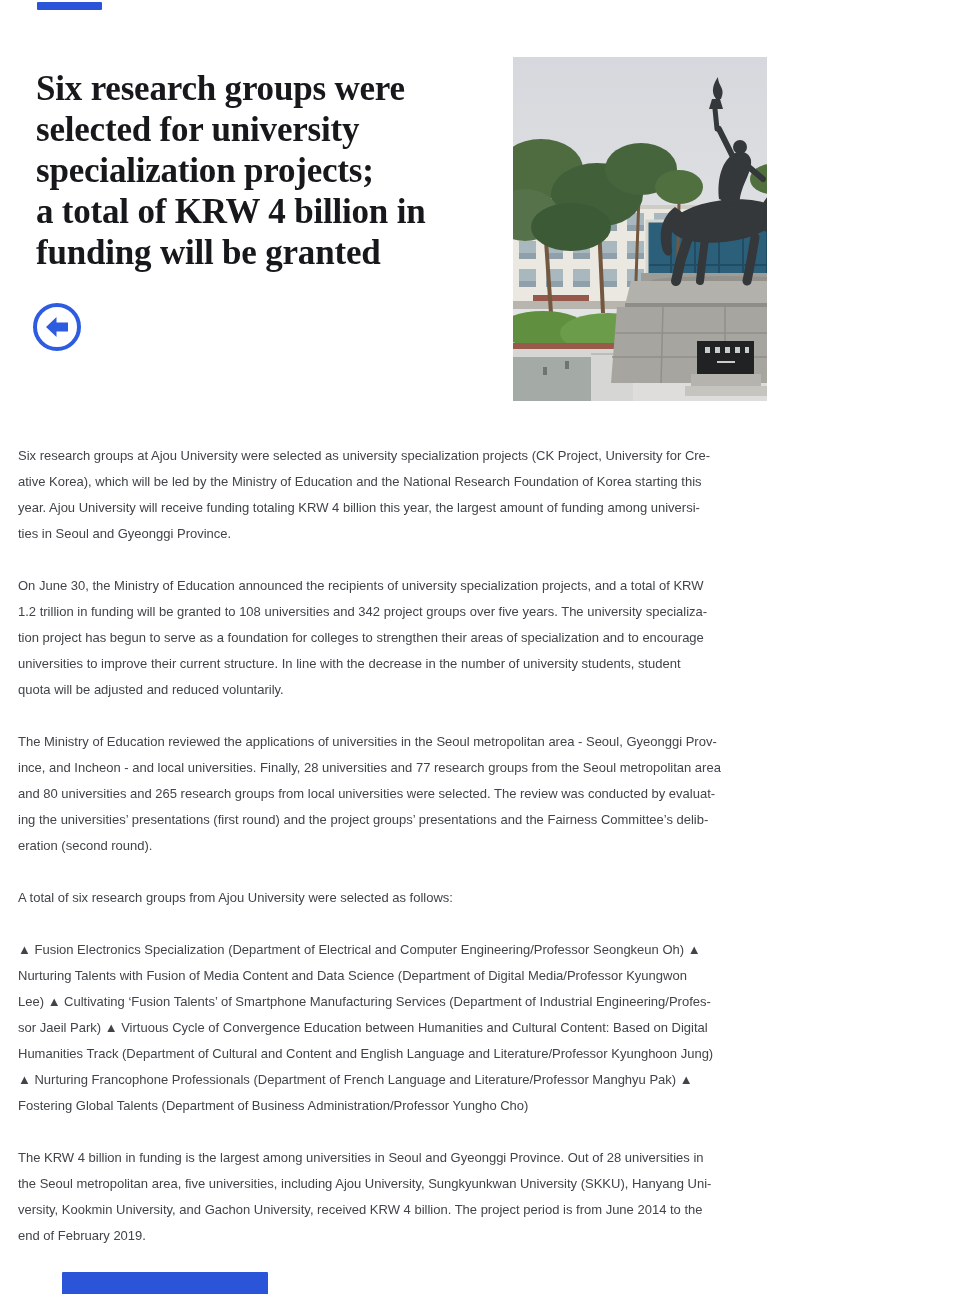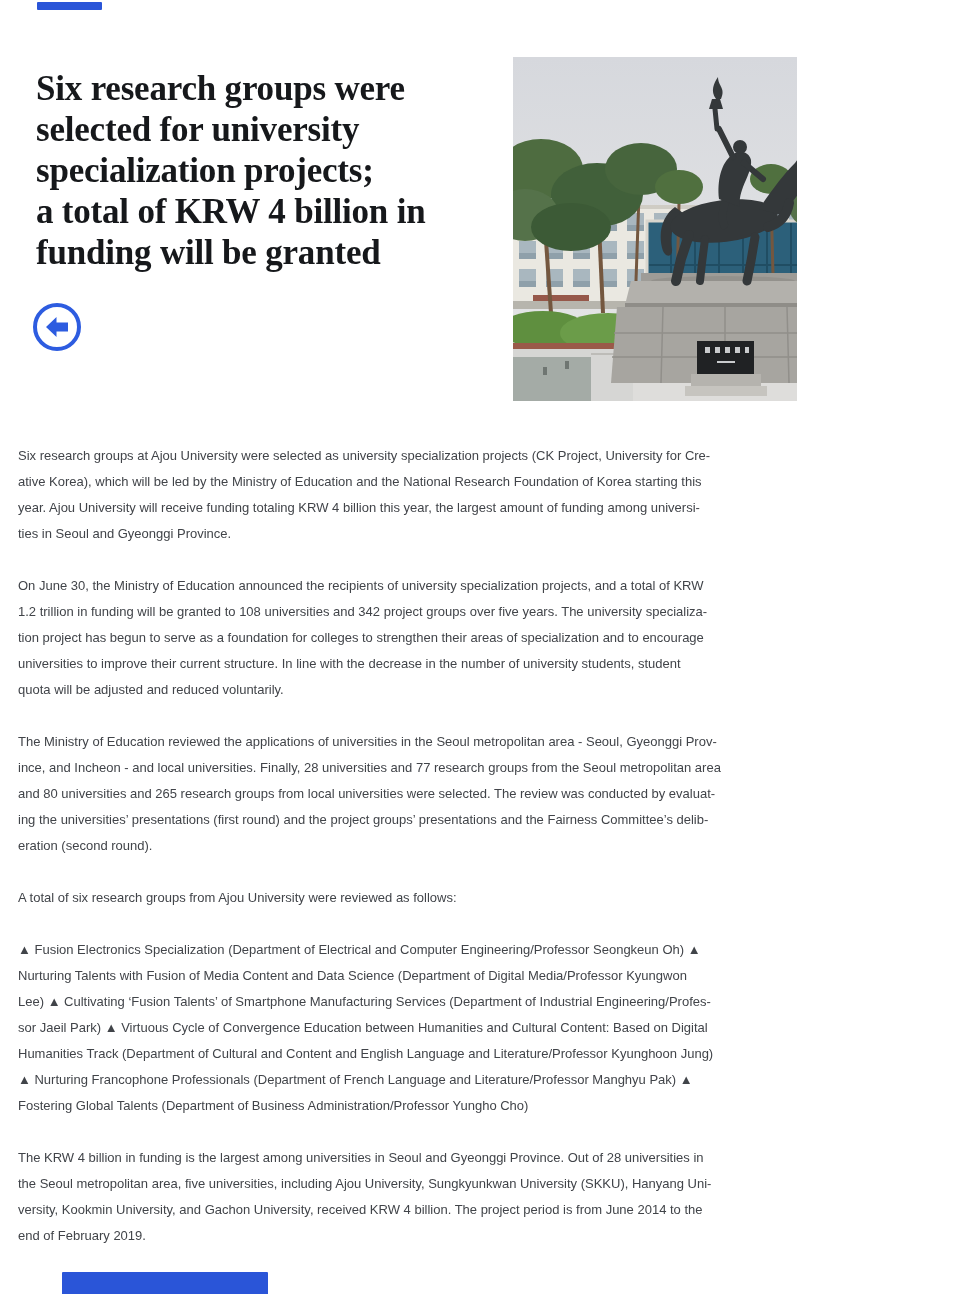--- a/index.html
+++ b/index.html
@@ -3,21 +3,20 @@
 <meta charset="utf-8">
 <style>
   html,body{margin:0;padding:0;background:#ffffff;}
   .page{
     position:relative;
     width:767px;
     height:1294px;
     background:#ffffff;
     overflow:hidden;
     font-family:"Liberation Sans","DejaVu Sans",sans-serif;
-    padding-left:30px;
   }
   .accent-bar{
     position:absolute;
     background:#2a55d8;
     border-radius:1px;
   }
   .accent-bar.top{left:37px;top:2px;width:65px;height:8px;}
   .accent-bar.bottom{left:62px;top:1272px;width:206px;height:30px;}
   .headline{
     position:absolute;
@@ -214,21 +213,21 @@
     <p>On June 30, the Ministry of Education announced the recipients of university specialization projects, and a total of KRW
 1.2 trillion in funding will be granted to 108 universities and 342 project groups over five years. The university specializa-
 tion project has begun to serve as a foundation for colleges to strengthen their areas of specialization and to encourage
 universities to improve their current structure. In line with the decrease in the number of university students, student
 quota will be adjusted and reduced voluntarily.</p>
     <p>The Ministry of Education reviewed the applications of universities in the Seoul metropolitan area - Seoul, Gyeonggi Prov-
 ince, and Incheon - and local universities. Finally, 28 universities and 77 research groups from the Seoul metropolitan area
 and 80 universities and 265 research groups from local universities were selected. The review was conducted by evaluat-
 ing the universities’ presentations (first round) and the project groups’ presentations and the Fairness Committee’s delib-
 eration (second round).</p>
-    <p>A total of six research groups from Ajou University were reviewed as follows:</p>
+    <p>A total of six research groups from Ajou University were selected as follows:</p>
     <p>▲ Fusion Electronics Specialization (Department of Electrical and Computer Engineering/Professor Seongkeun Oh) ▲
 Nurturing Talents with Fusion of Media Content and Data Science (Department of Digital Media/Professor Kyungwon
 Lee) ▲ Cultivating ‘Fusion Talents’ of Smartphone Manufacturing Services (Department of Industrial Engineering/Profes-
 sor Jaeil Park) ▲ Virtuous Cycle of Convergence Education between Humanities and Cultural Content: Based on Digital
 Humanities Track (Department of Cultural and Content and English Language and Literature/Professor Kyunghoon Jung)
 ▲ Nurturing Francophone Professionals (Department of French Language and Literature/Professor Manghyu Pak) ▲
 Fostering Global Talents (Department of Business Administration/Professor Yungho Cho)</p>
     <p>The KRW 4 billion in funding is the largest among universities in Seoul and Gyeonggi Province. Out of 28 universities in
 the Seoul metropolitan area, five universities, including Ajou University, Sungkyunkwan University (SKKU), Hanyang Uni-
 versity, Kookmin University, and Gachon University, received KRW 4 billion. The project period is from June 2014 to the

